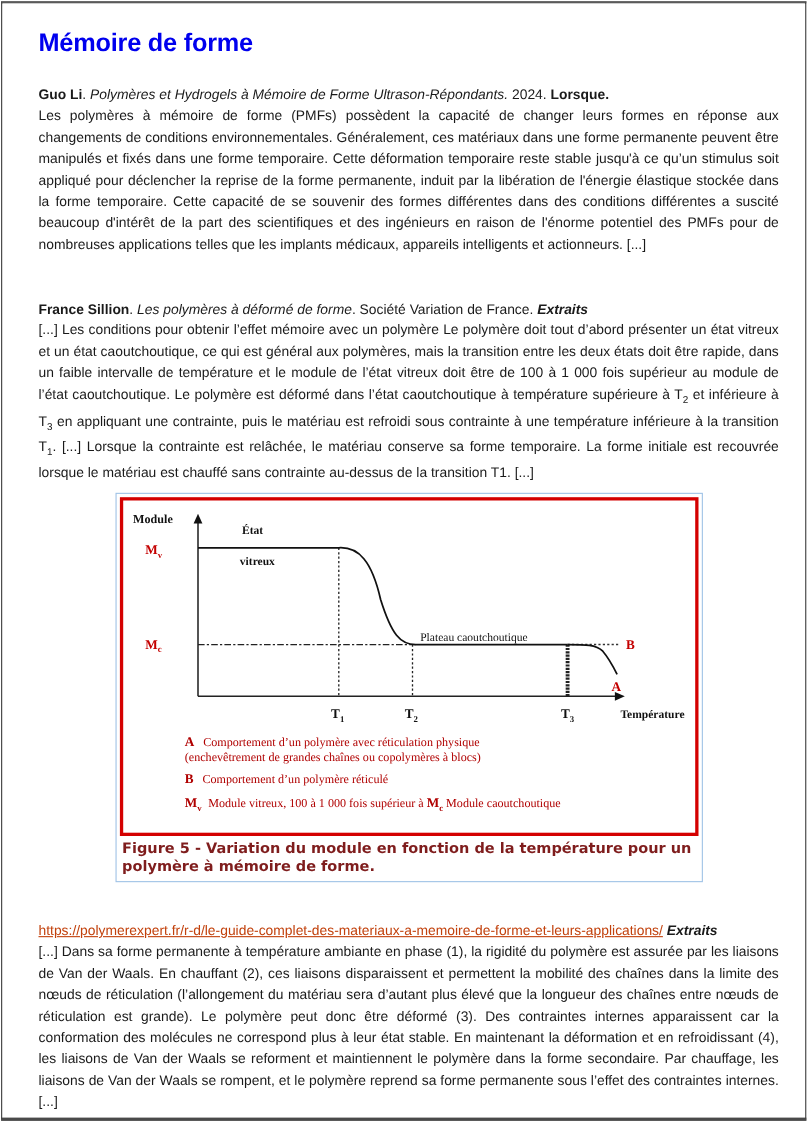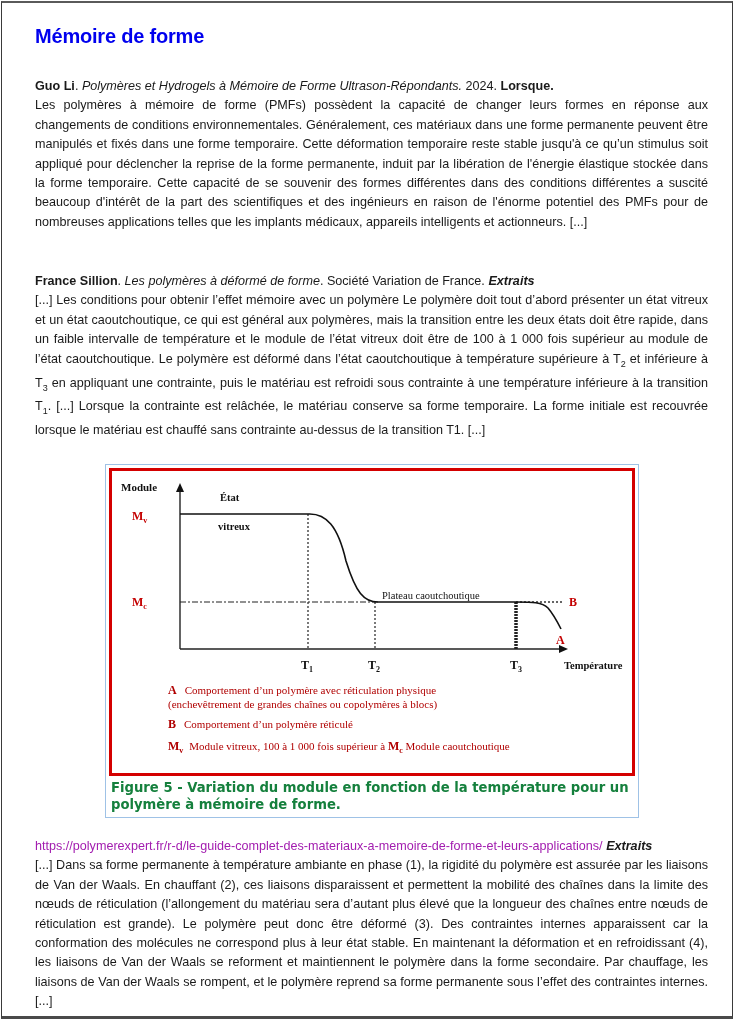--- a/index.html
+++ b/index.html
@@ -6,43 +6,43 @@
   body { width: 736px; height: 1024px; position: relative; overflow: hidden; }
   .page {
     position: absolute; left: 1px; top: 1px; width: 732px; height: 1018px;
     border: 1px solid #3a3a3a; border-right: 1px solid #3a3a3a;
     border-bottom: 3px solid #4a4a4a; border-top: 2px solid #5a5a5a;
     box-sizing: border-box; background: #fff;
   }
   .title {
     position: absolute; left: 33px; top: 22px;
     font-family: "Liberation Sans", sans-serif; font-weight: bold;
-    font-size: 20px; color: #0000ee; letter-spacing: -0.2px;
+    font-size: 23px; color: #0000ee; letter-spacing: -0.2px;
   }
   .block {
     position: absolute; left: 33px; width: 673px;
     font-family: "Liberation Sans", sans-serif; font-size: 12.6px;
     line-height: 19.4px; color: #1a1a1a; text-align: justify;
   }
   .block p { margin: 0; }
   .ref b { font-weight: bold; }
   .ref i { font-style: italic; }
-  .link { color: #a21caf; }
+  .link { color: #c2410c; text-decoration: underline; }
   .figure {
-    position: absolute; left: 103px; top: 461px; width: 534px; height: 354px;
+    position: absolute; left: 103px; top: 445px; width: 534px; height: 354px;
     border: 1px solid #9fc2e6; box-sizing: border-box; background: #fff;
   }
   .fig-frame {
     position: absolute; left: 3px; top: 3px; width: 526px; height: 308px;
     border: 3px solid #d40000; box-sizing: border-box;
   }
   .fig-caption {
     position: absolute; left: 5px; top: 314px; width: 524px;
     font-family: "DejaVu Sans", sans-serif; font-weight: bold; font-size: 13.2px;
-    line-height: 17px; color: #15803d;
+    line-height: 17px; color: #7f1d1d;
   }
   svg text { font-family: "Liberation Serif", serif; }
 </style>
 </head>
 <body>
 
 <div class="page">
 
   <div class="title">Mémoire de forme</div>
 

